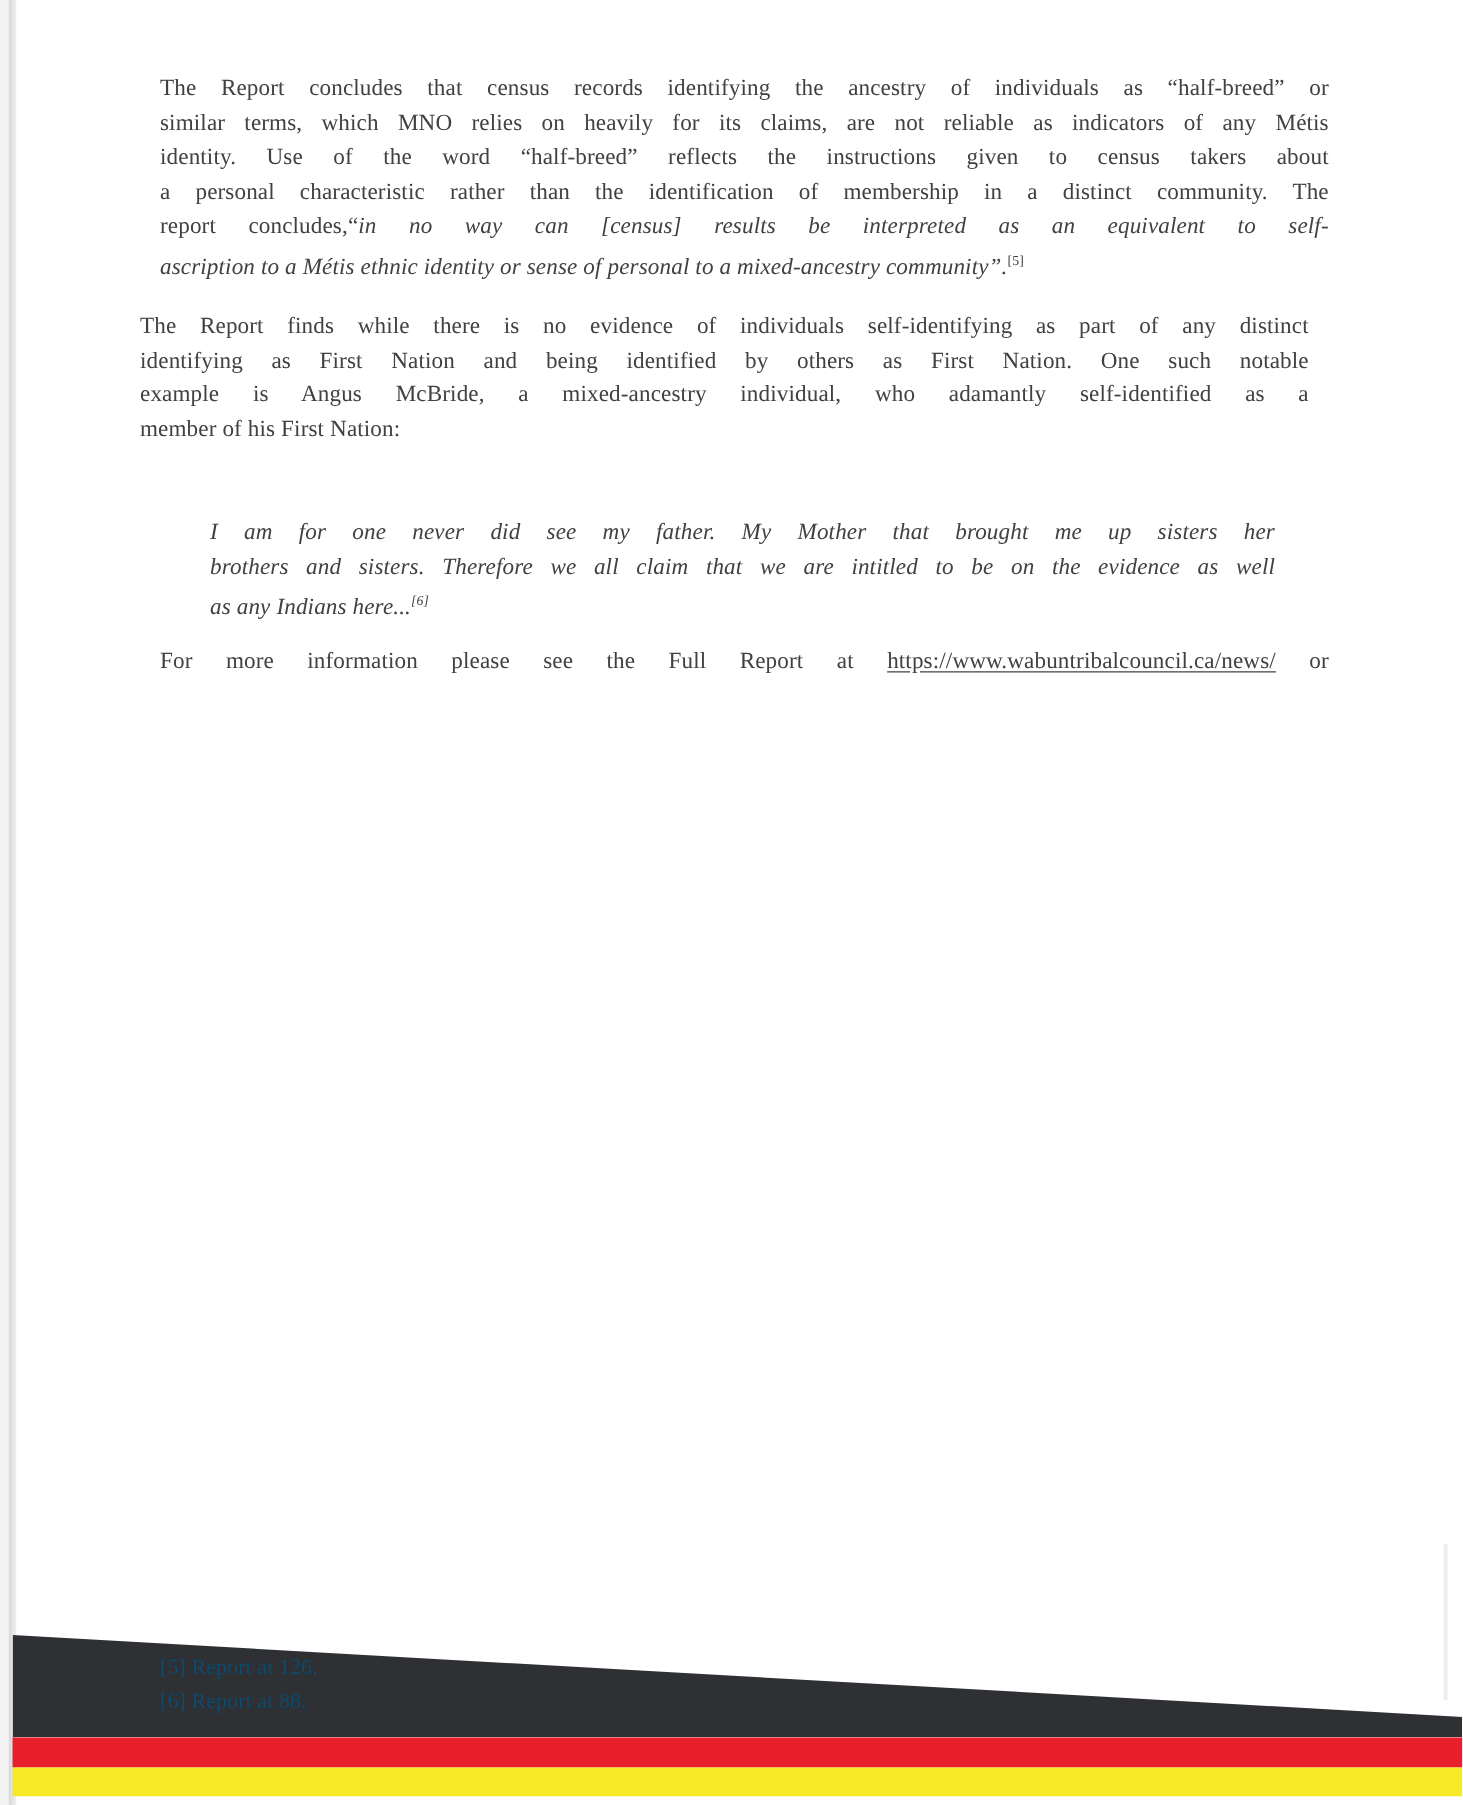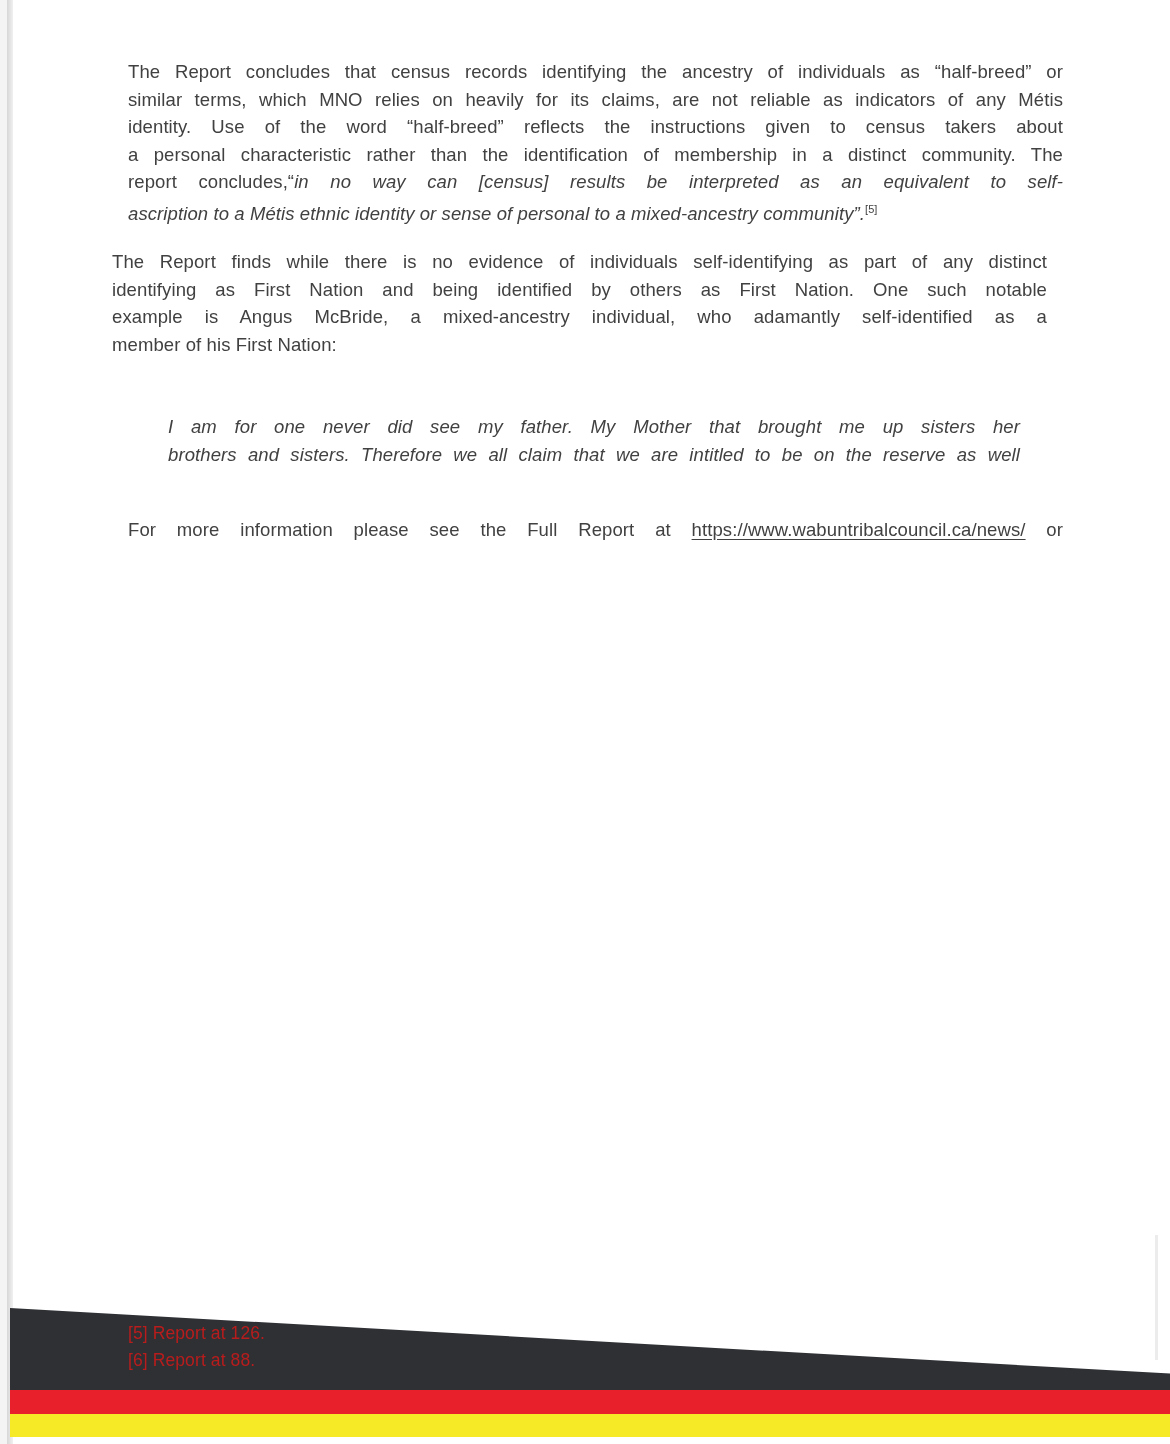--- a/index.html
+++ b/index.html
@@ -1,18 +1,18 @@
 <!DOCTYPE html>
 <html><head>
 <meta charset="utf-8">
 <style>
   html,body{margin:0;padding:0;background:#ffffff;}
   .page{
     position:relative;width:1170px;height:1444px;background:#ffffff;overflow:hidden;
-    font-family:Liberation Sans, sans-serif;color:#414141;
+    font-family:Liberation Serif, serif;color:#414141;
   }
   
   .edge-left-strip{position:absolute;left:0;top:0;bottom:0;width:7px;background:#f4f4f4;}
   .edge-left-line{position:absolute;left:7px;top:0;bottom:0;width:6px;
     background:linear-gradient(to right,#d7d7d7,#f0f0f0);}
   .edge-right-line{position:absolute;left:1155px;top:1235px;height:125px;width:3px;
     background:#e2e2e2;opacity:.65;}
 
   
   .tblock{position:absolute;font-size:18.5px;line-height:27.6px;letter-spacing:.1px;}
@@ -56,29 +56,30 @@
 
   <div id="p2" class="tblock">
       <div class="tline just"><span>The Report finds while there is no evidence of individuals self-identifying as part of any distinct</span></div>
       <div class="tline just"><span>identifying as First Nation and being identified by others as First Nation. One such notable</span></div>
       <div class="tline just"><span>example is Angus McBride, a mixed-ancestry individual, who adamantly self-identified as a</span></div>
       <div class="tline"><span>member of his First Nation:</span></div>
     </div>
 
   <div id="quote" class="tblock">
       <div class="tline just"><span class="it">I am for one never did see my father. My Mother that brought me up sisters her</span></div>
-      <div class="tline just"><span class="it">brothers and sisters. Therefore we all claim that we are intitled to be on the reserve as well</span></div>
+      <div class="tline just"><span class="it">brothers and sisters. Therefore we all claim that we are intitled to be on the evidence as well</span></div>
+      <div class="tline"><span class="it">as any Indians here...</span><span class="it sup">[6]</span></div>
     </div>
 
   <div id="p3" class="tblock">
       <div class="tline just"><span>For more information please see the Full Report at </span><a class="lnk" href="#">https://www.wabuntribalcouncil.ca/news/</a><span> or</span></div>
     </div>
 
   <div class="band-black" style="background: rgb(46, 48, 52);"></div>
   <div class="band-red" style="background: rgb(232, 32, 44);"></div>
   <div class="band-yellow" style="background: rgb(246, 233, 38);"></div>
 
-  <div id="footnotes" class="tblock" style="color: #b91c1c;">
+  <div id="footnotes" class="tblock" style="color: #0c4a6e;">
       <div class="tline"><span>[5] Report at 126.</span></div>
       <div class="tline"><span>[6] Report at 88.</span></div>
     </div>
 
 </div>
 
 </body></html>

